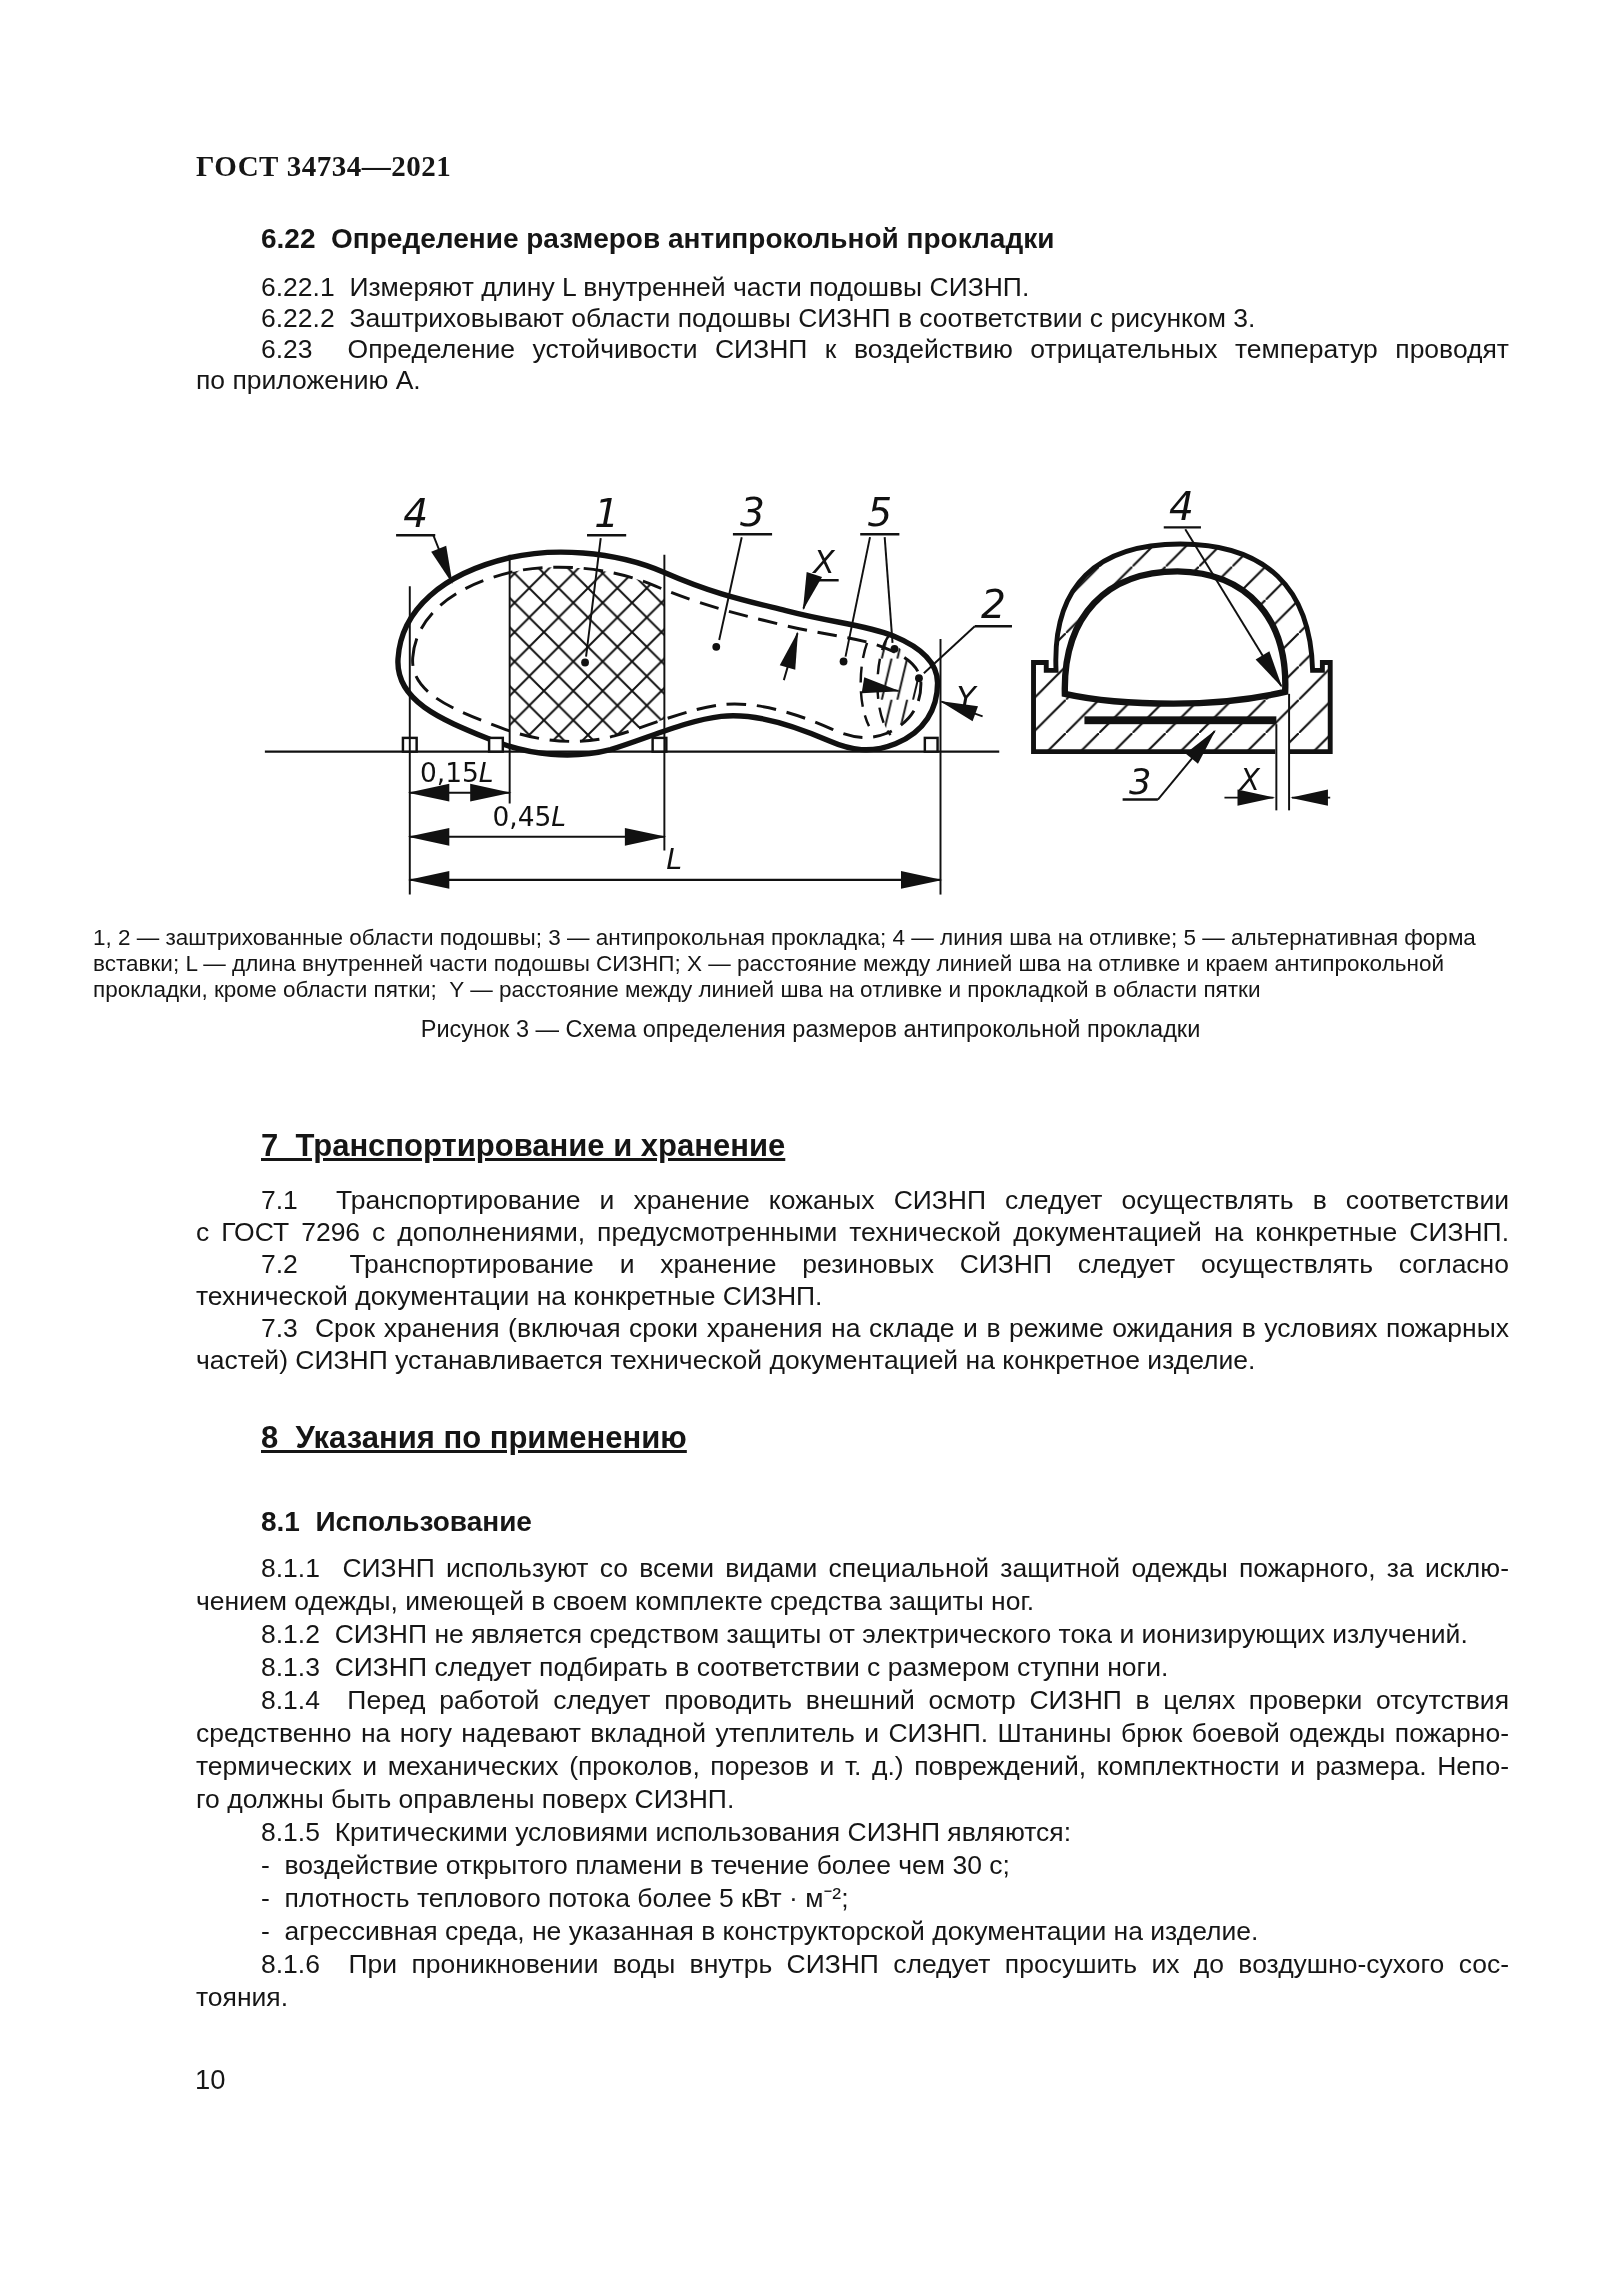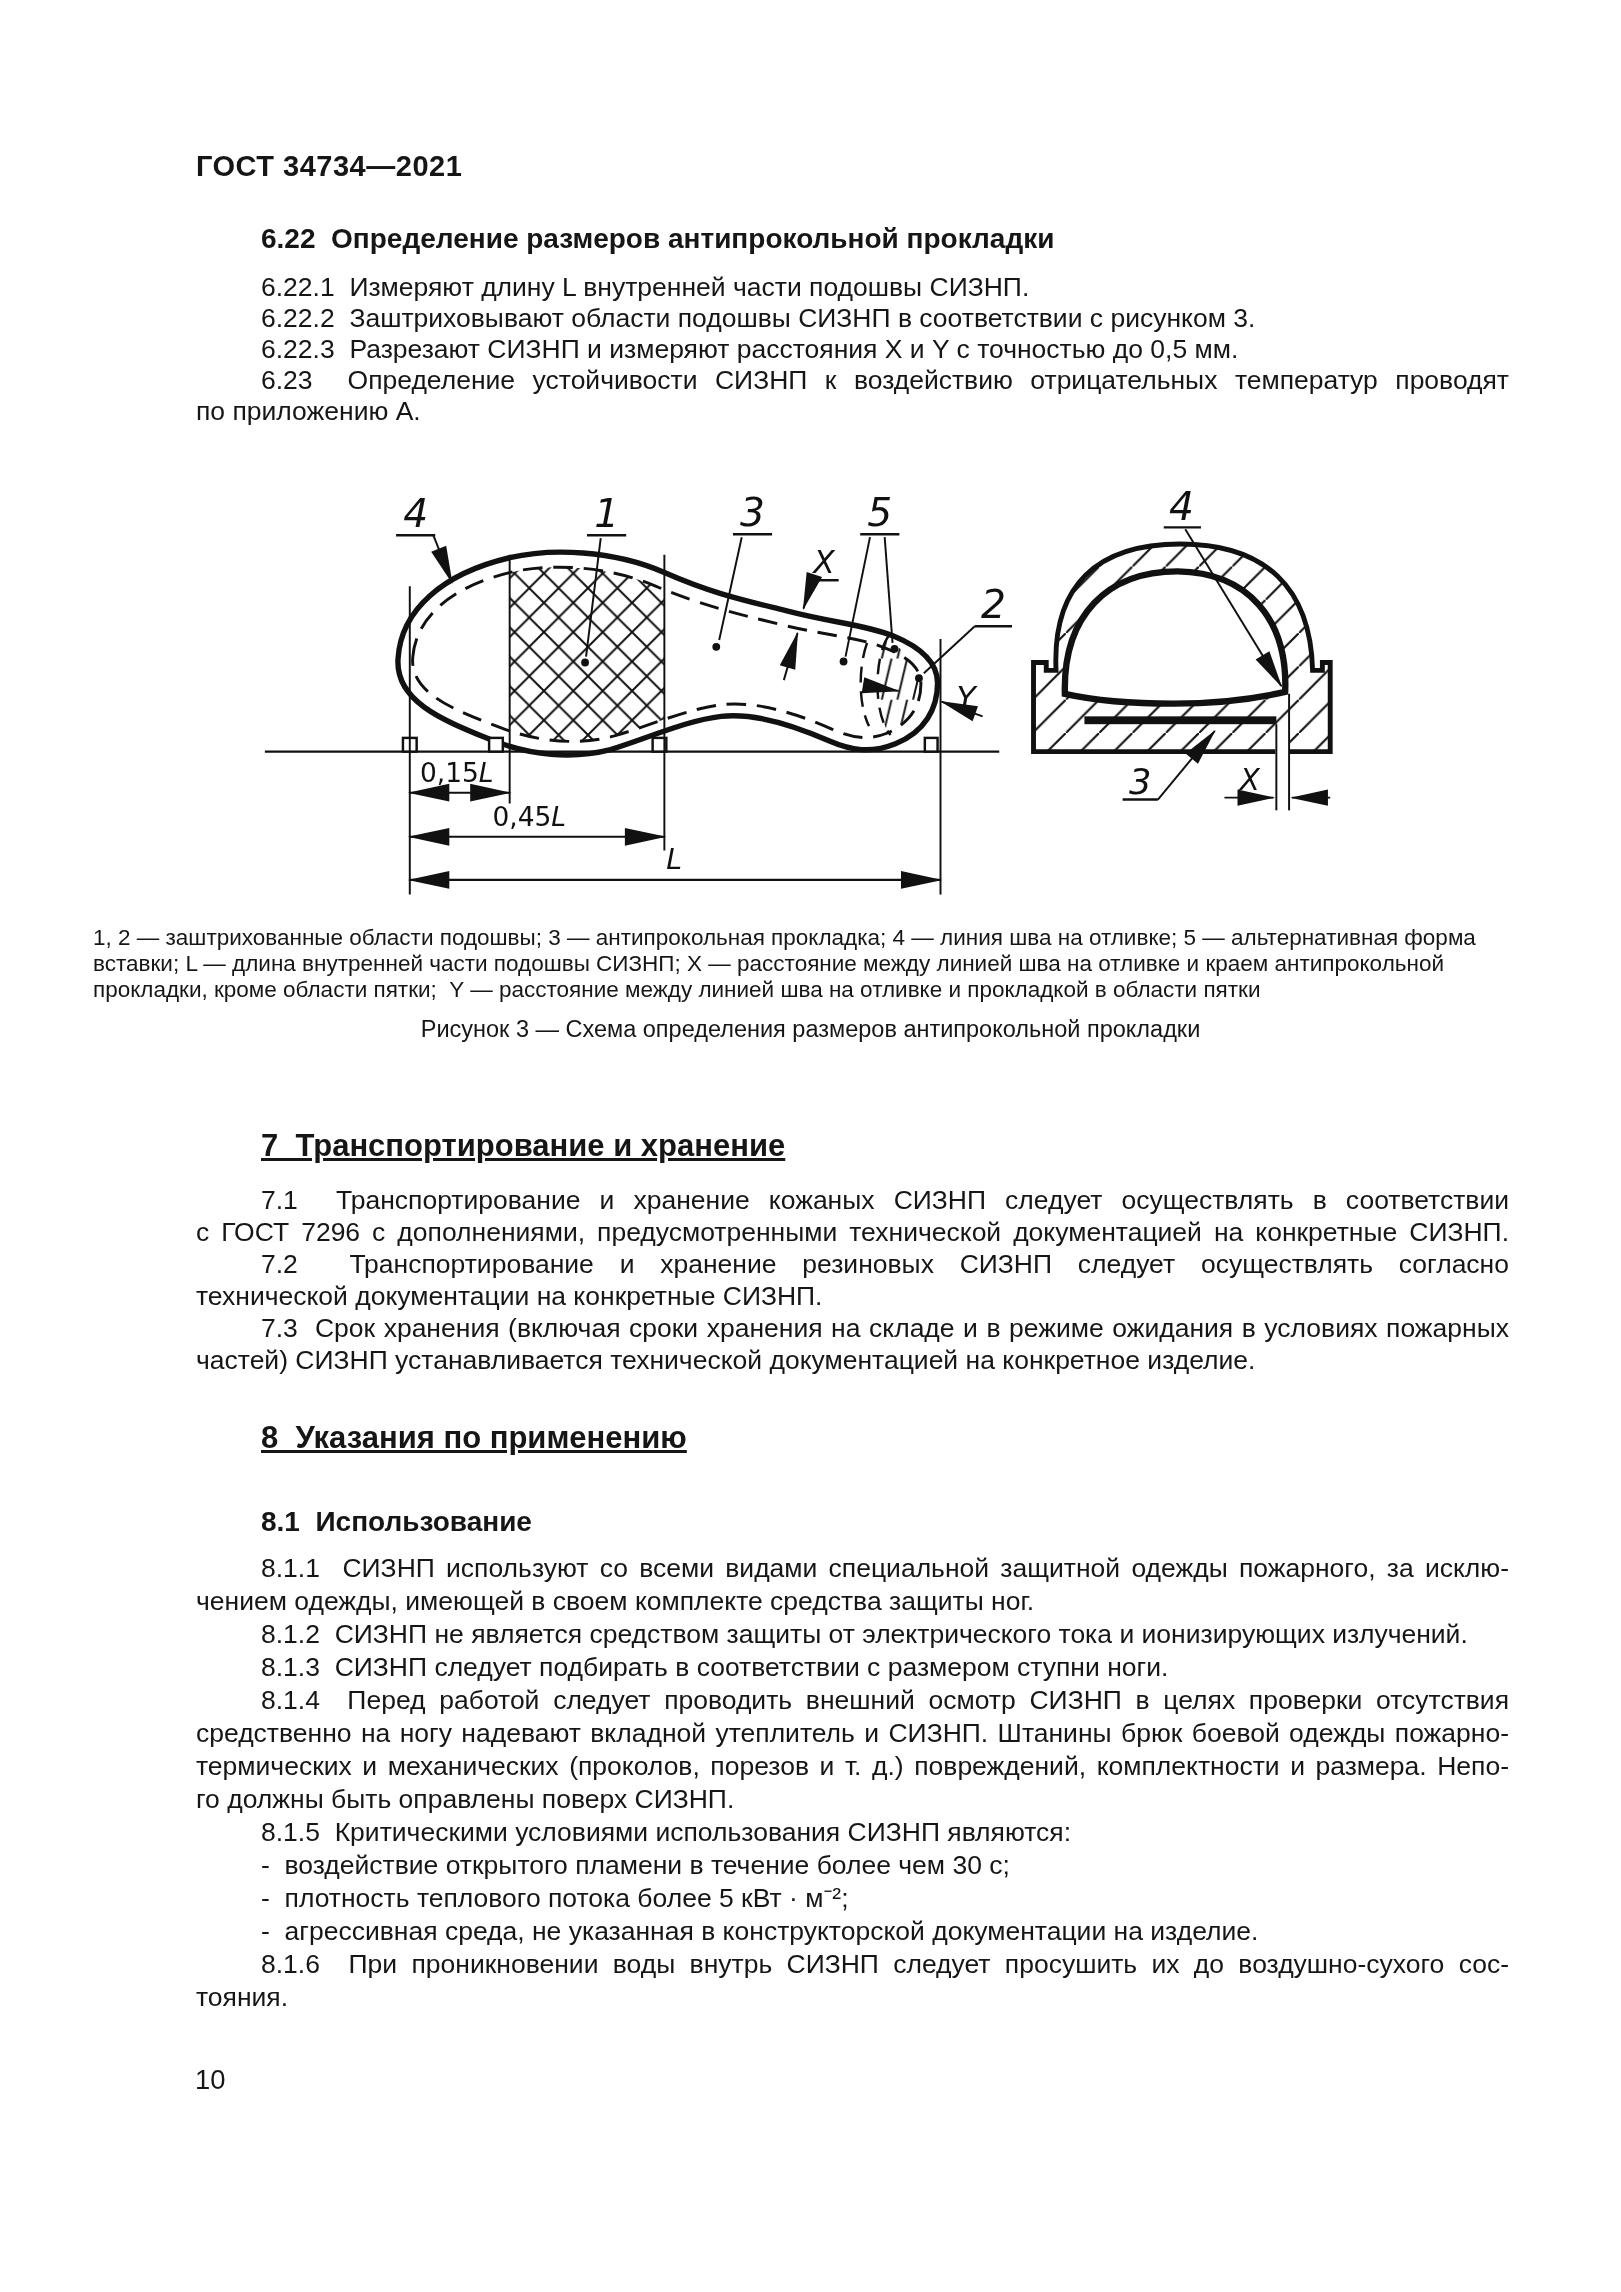--- a/index.html
+++ b/index.html
@@ -5,21 +5,21 @@
   html,body{margin:0;padding:0;background:#e8e8e8;}
   .page{
     position:relative;
     width:1621px;height:2293px;
     background:#ffffff;
     font-family:"Liberation Sans", sans-serif;
     color:#161616;
     overflow:hidden;
   }
   .abs{position:absolute;}
-  .doc-header{left:196px;top:150px;font-size:29px;font-weight:bold;letter-spacing:0.5px;}
+  .doc-header{left:196px;top:150px;font-size:29px;font-weight:bold;letter-spacing:0.5px;font-family:Liberation Serif, serif;}
   .h-sub{left:261px;font-size:28px;font-weight:bold;}
   .h-main{left:261px;font-size:31px;font-weight:bold;text-decoration:underline;}
   .body-block{left:196px;width:1313px;font-size:26.5px;}
   .ln{min-height:1em;}
   .first{text-indent:65px;}
   .jst{text-align:justify;text-align-last:justify;}
   .caption{left:93px;width:1411px;text-align:left;font-size:22.5px;line-height:26px;}
   .fig-title{left:105px;width:1411px;text-align:center;font-size:23.5px;}
   .page-num{left:195px;top:2064px;font-size:27.4px;}
   svg text{font-family:"DejaVu Sans","Liberation Sans",sans-serif;fill:#111;}
@@ -29,21 +29,20 @@
 <body>
 
 <div class="page">
 
   <div class="abs doc-header">ГОСТ 34734—2021</div>
 
   <div class="abs h-sub" style="top:223px;">6.22&nbsp; Определение размеров антипрокольной прокладки</div>
   <div class="abs body-block" style="top:272px;line-height:31px;">
     <div class="ln first">6.22.1&nbsp; Измеряют длину L внутренней части подошвы СИЗНП.</div>
     <div class="ln first">6.22.2&nbsp; Заштриховывают области подошвы СИЗНП в соответствии с рисунком 3.</div>
-    <div class="ln first">6.22.3&nbsp; Разрезают СИЗНП и измеряют расстояния X и Y с точностью до 0,5 мм.</div>
     <div class="ln first jst">6.23&nbsp; Определение устойчивости СИЗНП к воздействию отрицательных температур проводят</div>
     <div class="ln">по приложению А.</div>
   </div>
 
   <svg class="abs" style="left:137px;top:451px;" width="1372" height="470" viewBox="140 460 1400 480">
     <defs>
       <marker id="ah" viewBox="0 0 24 12" refX="22" refY="6" markerWidth="22" markerHeight="11" orient="auto-start-reverse">
         <path d="M23,6 L2,1.5 L2,10.5 Z" fill="#111"></path>
       </marker>
       <pattern id="xh" patternUnits="userSpaceOnUse" width="30" height="30">

